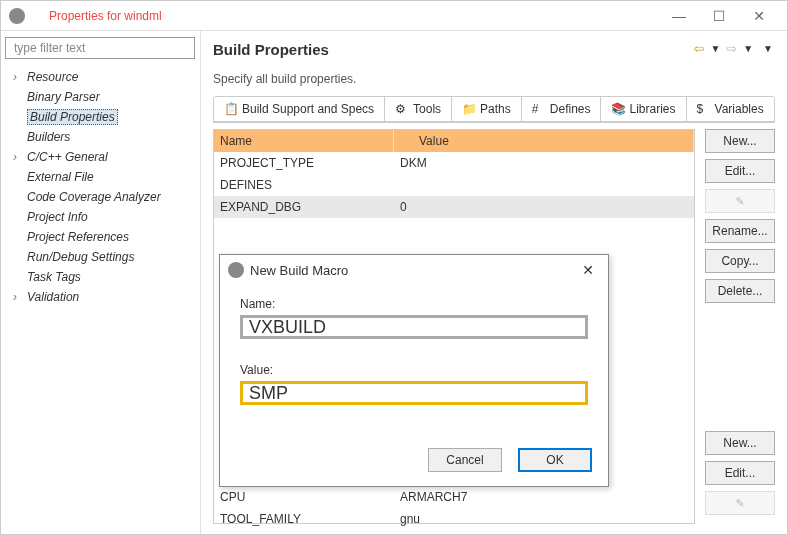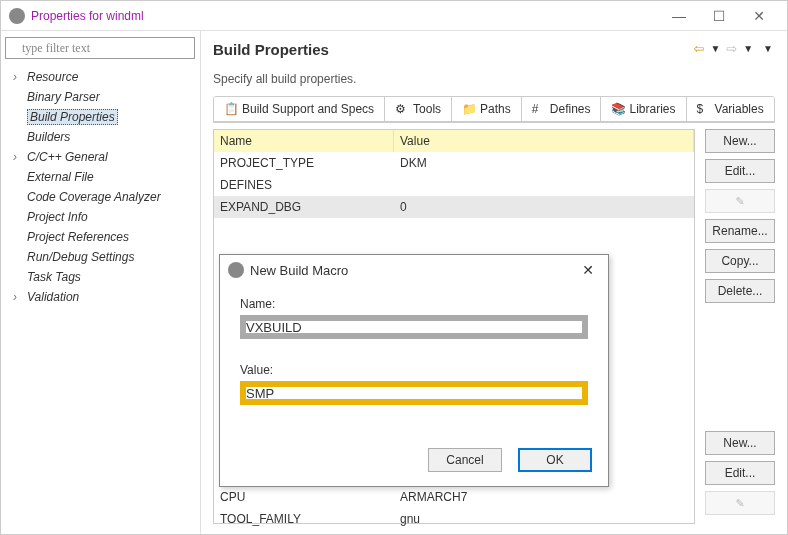--- a/index.html
+++ b/index.html
@@ -1,26 +1,26 @@
 <!DOCTYPE html>
 <html><head>
 <meta charset="utf-8">
 <style>
   * { box-sizing: border-box; margin: 0; padding: 0; font-family: "Segoe UI", Tahoma, sans-serif; font-size: 12px; color: #333; }
   body { background: #fff; width: 788px; height: 535px; overflow: hidden; position: relative; border: 1px solid #ccc; }
 
   .titlebar { height: 30px; display: flex; align-items: center; padding: 0 8px; border-bottom: 1px solid #e0e0e0; }
   .titlebar .icon { width: 16px; height: 16px; border-radius: 50%; background: #888; margin-right: 6px; display:inline-block;}
-  .titlebar .title { flex: 1; color: #a21caf; }
+  .titlebar .title { flex: 1; color: #ef4444; margin-left: 18px; }
   .win-btn { width: 40px; height: 28px; text-align: center; line-height: 28px; color: #666; font-size: 14px; cursor: pointer; }
 
   .main { display: flex; height: calc(100% - 30px); }
 
   .sidebar { width: 200px; border-right: 1px solid #e0e0e0; padding: 6px 4px; }
-  .filter-input { width: 190px; height: 22px; border: 1px solid #999; padding: 2px 16px; color: #888; margin-bottom: 8px; font-family: Liberation Serif, serif; }
+  .filter-input { width: 190px; height: 22px; border: 1px solid #999; padding: 2px 8px; color: #888; margin-bottom: 8px; }
   .tree { list-style: none; }
   .tree li { padding: 3px 2px 3px 22px; position: relative; white-space: nowrap; cursor: pointer; font-style: italic; }
   .tree li.parent::before { content: "›"; position: absolute; left: 8px; color: #777; }
   .tree li.selected span.lbl { background: #d8e6f2; border: 1px dotted #555; padding: 0 2px; }
   .tree li span.lbl { color: #333; }
 
   .content { flex: 1; padding: 10px 12px 0 12px; position: relative; }
   .content h2 { font-size: 15px; font-weight: bold; margin-bottom: 4px; }
   .nav-arrows { position: absolute; right: 12px; top: 10px; display: flex; gap: 2px; align-items:center; }
   .nav-arrows span { font-size: 13px; color: #d4a017; padding: 0 2px; cursor: pointer; }
@@ -32,21 +32,21 @@
   .tabs { display: flex; border: 1px solid #ccc; border-radius: 3px 3px 0 0; overflow: hidden; }
   .tab { padding: 5px 10px; border-right: 1px solid #ccc; display: flex; align-items: center; gap: 4px; cursor: pointer; background: #fff; }
   .tab:last-child { border-right: none; }
   .tab.active { background: #fff; position: relative; }
   .tab.active::after { content:""; position:absolute; left:0; right:0; bottom:-1px; height:2px; background:#fff;}
   .tabs-wrap { border-bottom: 1px solid #ccc; }
   .tab .ticon { width: 14px; height: 14px; display:inline-block; }
 
   .table-container { display: flex; margin-top: 6px; gap: 10px; }
   .variables-table { flex: 1; border: 1px solid #ccc; height: 395px; background: #fff; }
-  .variables-table .thead { display: flex; background: #fef9c3; }
+  .variables-table .thead { display: flex; background: #fdba74; gap: 19px; }
   .variables-table .thead .th { padding: 4px 6px; border-right: 1px solid #e0e0e0; }
   .th.name { width: 180px; }
   .th.value { flex: 1; }
   .variables-table .row { display: flex; }
   .variables-table .row .td { padding: 4px 6px; }
   .td.name { width: 180px; }
   .td.value { flex: 1; }
   .variables-table .row.sel { background: #e8e8e8; }
 
   .side-buttons { display: flex; flex-direction: column; gap: 6px; width: 70px; }
@@ -56,21 +56,21 @@
   .pencil { font-size:11px; color:#666;}
 
   
   .dialog { position: absolute; left: 218px; top: 253px; width: 390px; height: 233px; background: #fff; border: 1px solid #888; box-shadow: 2px 2px 6px rgba(0,0,0,.2); z-index: 10; }
   .dialog .dlg-title { height: 30px; display:flex; align-items:center; padding:0 8px; }
   .dialog .dlg-title .icon { width:16px; height:16px; border-radius:50%; background:#888; margin-right:6px; display:inline-block;}
   .dialog .dlg-title .t { flex:1; color:#333; font-size:13px;}
   .dialog .dlg-close { width:24px; text-align:center; cursor:pointer; font-size:14px; color:#333;}
   .dialog .dlg-body { padding: 6px 20px; }
   .dialog label { display:block; margin: 6px 0 4px 0; color:#333; }
-  .dialog input[type=text] { width: 100%; height: 24px; border:6px solid #eab308; padding:2px 0; font-size:13px; }
+  .dialog input[type=text] { width: 100%; height: 24px; border:3px solid #eab308; padding:2px 6px; font-size:18px; }
   .dialog input.nameinput { border-color:#aaa; }
   .dialog .dlg-buttons { position:absolute; right:16px; bottom:14px; display:flex; gap:16px;}
   .dialog .dbtn { width:74px; height:24px; border:1px solid #adadad; background:#f0f0f0; text-align:center; line-height:22px; cursor:pointer;}
   .dialog .dbtn.primary { border:2px solid #0078d7; line-height:20px;}
 </style>
 </head>
 <body>
 
 <div class="titlebar">
   <span class="icon"></span>

